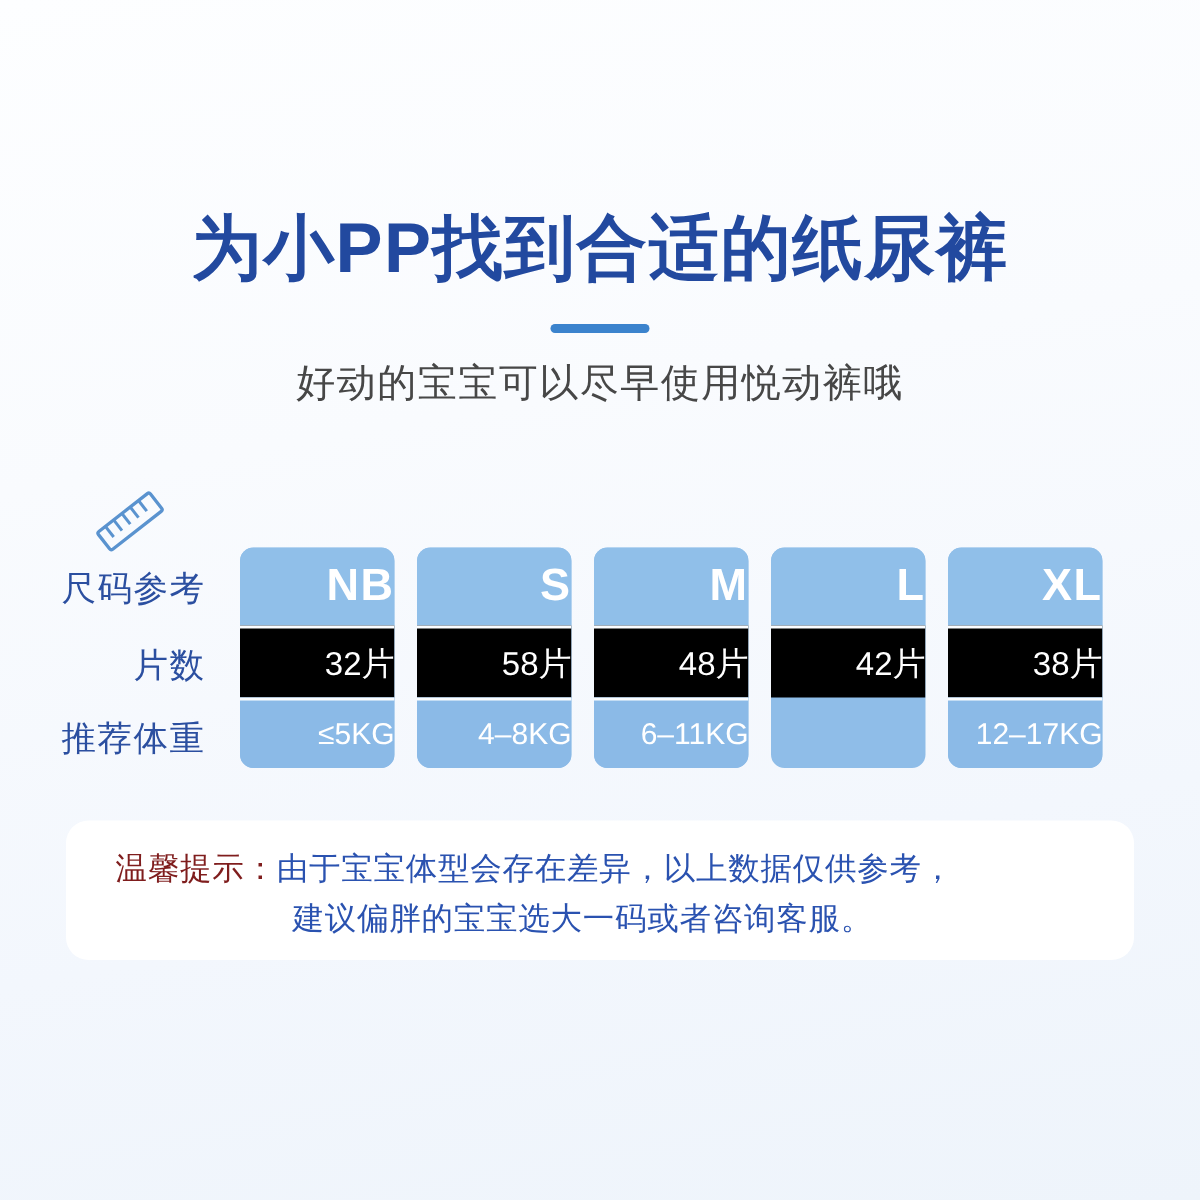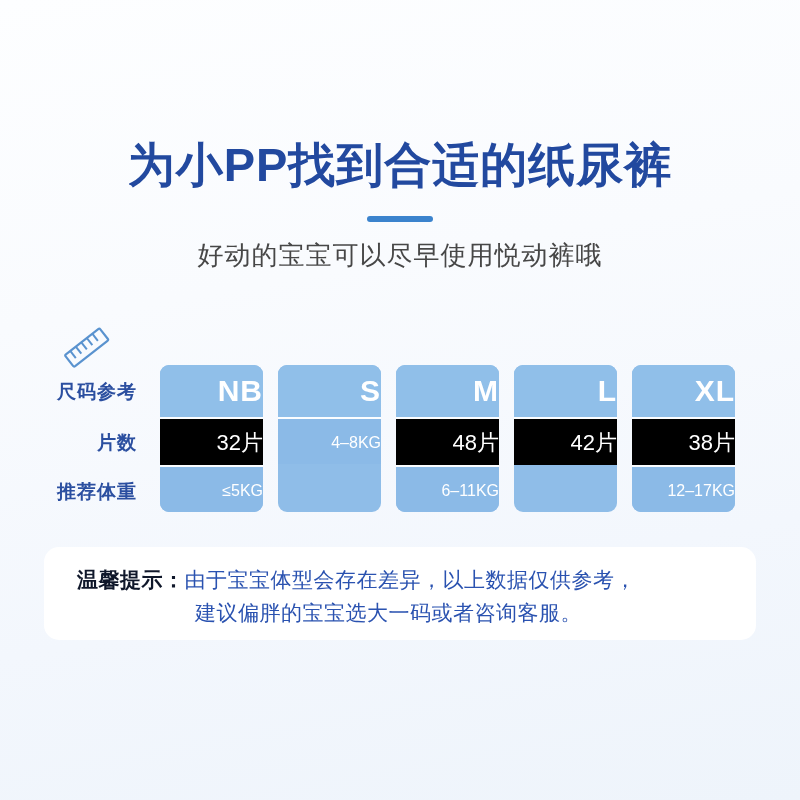--- a/index.html
+++ b/index.html
@@ -69,22 +69,22 @@
   .row-labels {
     position: absolute;
     left: 0;
     top: 48px;
     width: 137px;
     text-align: right;
   }
   .row-label {
     height: 50px;
     line-height: 50px;
-    font-size: 19px;
-    font-weight: bold;
+    font-size: 23px;
+    font-weight: normal;
     color: #2b4fa0;
     letter-spacing: 1px;
   }
   .row-label.r1 { height: 52px; line-height: 52px; }
   .row-label.r2 { height: 50px; line-height: 50px; }
   .row-label.r3 { height: 48px; line-height: 48px; text-align: right; }
 
   .columns {
     position: absolute;
     left: 160px;
@@ -118,21 +118,21 @@
   .cell.count {
     height: 48px;
     line-height: 48px;
     font-size: 22px;
     border-top: 2px solid #fbfdff;
     background: #000000;
   }
   .cell.weight {
     height: 47px;
     line-height: 47px;
-    font-size: 16px;
+    font-size: 20px;
     border-top: 2px solid #fbfdff;
     background: #8bbae7;
   }
 
   
   .tip-card {
     position: absolute;
     left: 44px;
     top: 547px;
     width: 712px;
@@ -145,22 +145,22 @@
     position: absolute;
     left: 33px;
     top: 16px;
     width: 660px;
     font-size: 21px;
     line-height: 33px;
     color: #2a52b0;
     letter-spacing: 0.5px;
   }
   .tip-label {
-    font-weight: bold;
-    color: #0f172a;
+    font-weight: normal;
+    color: #7f1d1d;
   }
   .tip-body {
     color: #2a52b0;
   }
   .tip-second {
     display: block;
     padding-left: 118px;
   }
 </style>
 </head>
@@ -198,20 +198,21 @@
     <div class="columns">
 
       <div class="col">
         <div class="cell size">NB</div>
         <div class="cell count">32片</div>
         <div class="cell weight">≤5KG</div>
       </div>
 
       <div class="col">
         <div class="cell size">S</div>
+        <div class="cell count">58片</div>
         <div class="cell weight">4–8KG</div>
       </div>
 
       <div class="col">
         <div class="cell size">M</div>
         <div class="cell count">48片</div>
         <div class="cell weight">6–11KG</div>
       </div>
 
       <div class="col">

